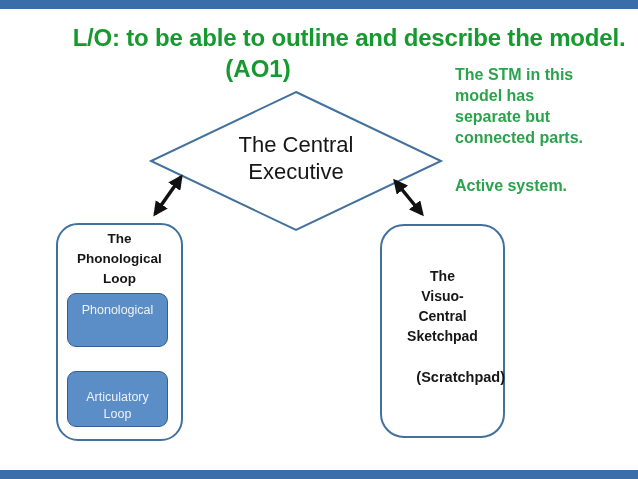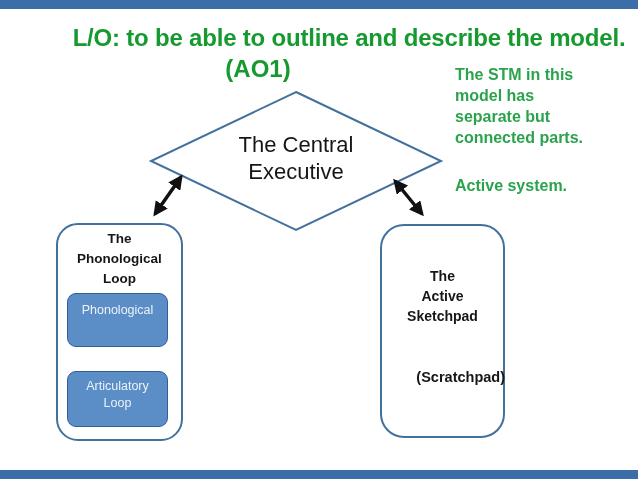--- a/index.html
+++ b/index.html
@@ -81,21 +81,21 @@
     background: var(--box-fill-blue, #5b8dc7);
     border:1.5px solid var(--box-border-blue, #365f91);
     border-radius:9px;
     box-sizing:border-box;
     text-align:center;
     font-size:12.5px; font-weight:400;
     line-height:17px;
     color: var(--box-text, #ecf2f9);
   }
   .blue-box.store { top:293px; height:54px; padding-top:8px; }
-  .blue-box.loop  { top:371px; height:56px; padding-top:6px; }
+  .blue-box.loop  { top:371px; height:56px; padding-top:17px; }
 
   .vs-title {
     top:266px; left:380px; width:125px;
     text-align:center;
     font-size:14px; font-weight:700;
     line-height:20px;
     color: var(--text-black, #161616);
   }
   .vs-sub {
     top:369px; left:380px; width:125px;
@@ -158,18 +158,19 @@
   </div>
 
   <div class="abs blue-box loop">
     <div>Articulatory</div>
     <div>Loop</div>
   </div>
 
   <div class="abs panel right"></div>
   <div class="abs vs-title">
     <div>The</div>
-    <div>Active</div>
+    <div>Visuo-</div>
+    <div>Central</div>
     <div>Sketchpad</div>
   </div>
   <div class="abs vs-sub">(Scratchpad)</div>
 
 </div>
 
 </body></html>

